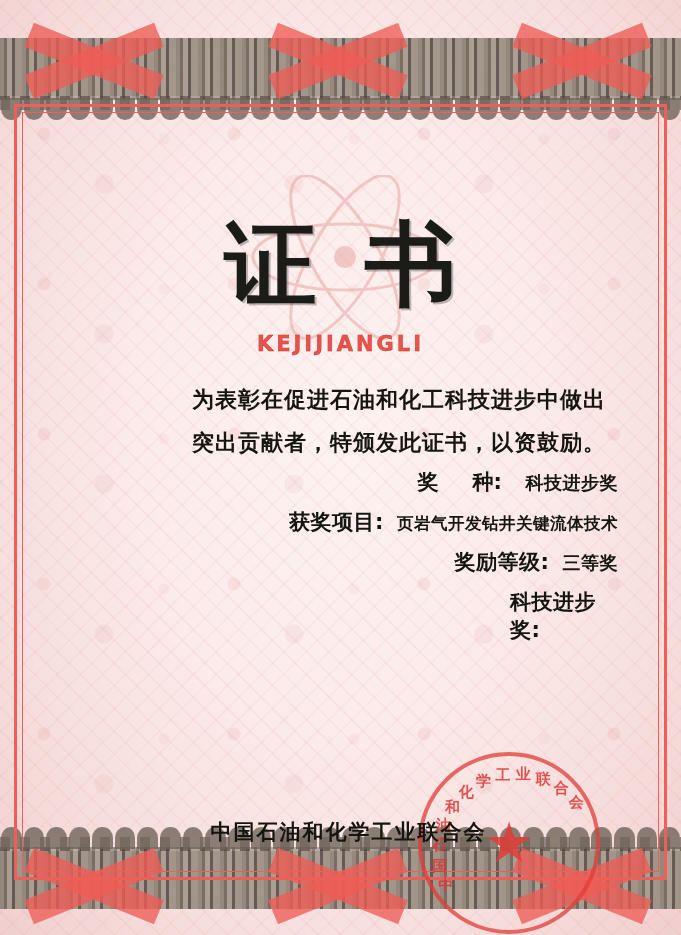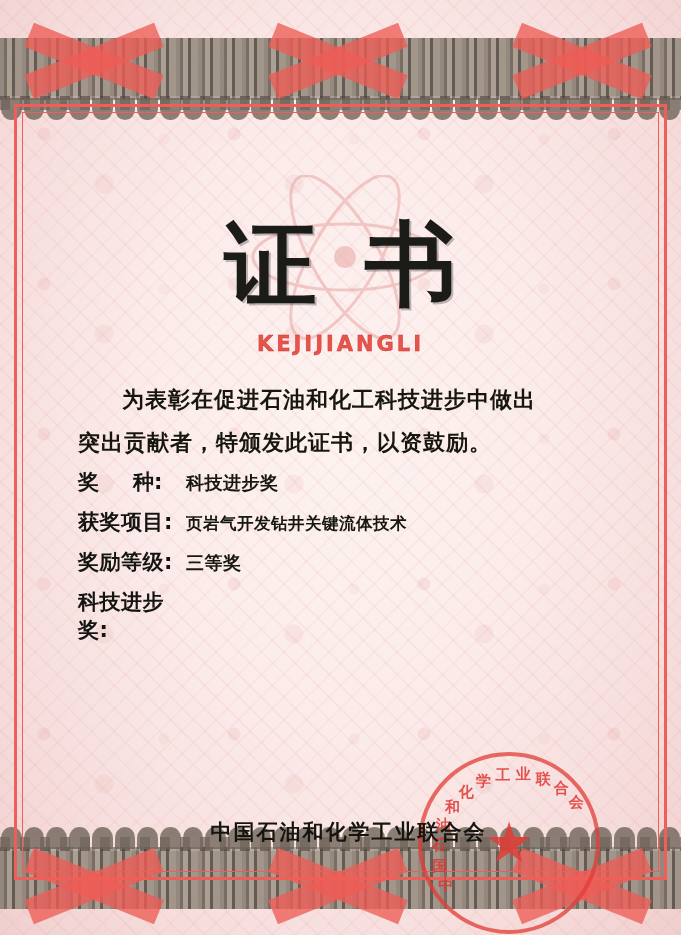--- a/index.html
+++ b/index.html
@@ -162,34 +162,36 @@
     position: absolute;
     left: 78px;
     top: 378px;
     width: 528px;
     font-family: "DejaVu Sans", sans-serif;
     font-size: 22px;
     font-weight: bold;
     color: #16160f;
     line-height: 43px;
     letter-spacing: 1px;
+    text-align: right;
   }
   .body-text .indent { padding-left: 44px; display: inline; }
 
   
   .fields {
     position: absolute;
     left: 78px;
     top: 468px;
     width: 540px;
   }
   .field-row {
     display: flex;
     align-items: baseline;
     height: 40px;
+    justify-content: flex-end;
   }
   .field-label {
     width: 108px;
     flex: 0 0 108px;
     font-family: "DejaVu Sans", sans-serif;
     font-size: 21px;
     font-weight: bold;
     color: #141410;
     letter-spacing: 0.5px;
   }

